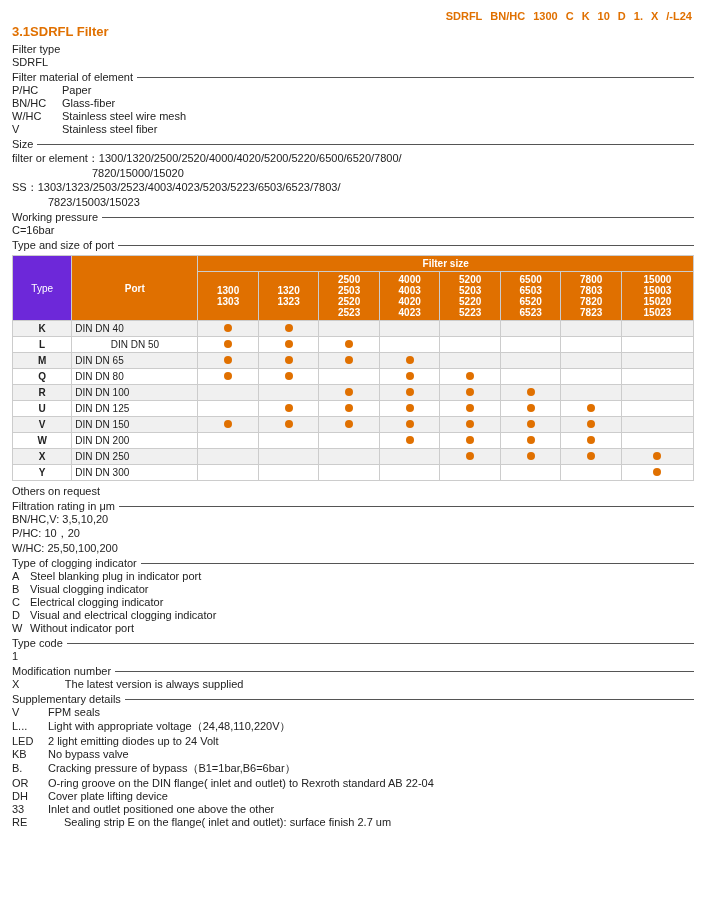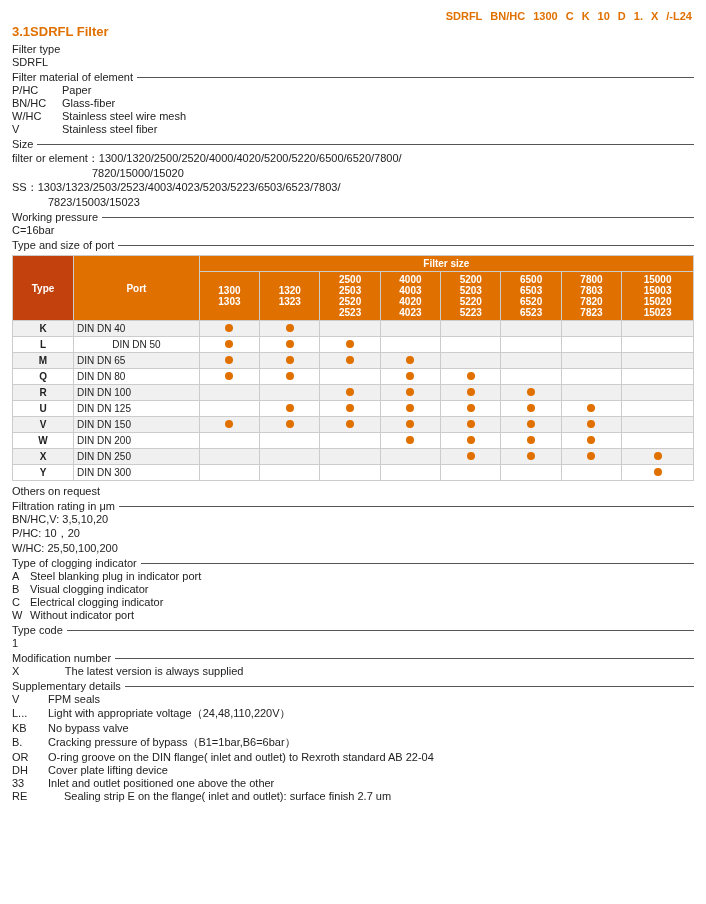--- a/index.html
+++ b/index.html
@@ -57,23 +57,23 @@
       text-align: center;
       padding: 2px 3px;
       vertical-align: middle;
     }
     .filter-table .header-orange {
       background-color: #e07000;
       color: #fff;
       font-weight: bold;
     }
     .filter-table .type-col {
-      background-color: #c2410c;
+      background-color: #6d28d9;
       color: #fff;
-      font-weight: bold;
+      font-weight: normal;
     }
     .filter-table .port-col {
       background-color: #e07000;
       color: #fff;
       font-weight: bold;
     }
     .filter-table .even-row {
       background-color: #f0f0f0;
     }
     .filter-table .odd-row {
@@ -301,20 +301,21 @@
 <div class="row indent">W/HC: 25,50,100,200</div>
 
 <div class="section-line" style="margin-top:3px;">
   <span class="section-line-text">Type of clogging indicator</span>
   <span class="line-rule"></span>
 </div>
 <div id="clogging-list">
     <div class="row indent"><span style="display:inline-block;width:18px;">A</span><span>Steel blanking plug in indicator port</span></div>
     <div class="row indent"><span style="display:inline-block;width:18px;">B</span><span>Visual clogging indicator</span></div>
     <div class="row indent"><span style="display:inline-block;width:18px;">C</span><span>Electrical clogging indicator</span></div>
+    <div class="row indent"><span style="display:inline-block;width:18px;">D</span><span>Visual and electrical clogging indicator</span></div>
     <div class="row indent"><span style="display:inline-block;width:18px;">W</span><span>Without indicator port</span></div>
   </div>
 
 <div class="section-line" style="margin-top:3px;">
   <span class="section-line-text">Type code</span>
   <span class="line-rule"></span>
 </div>
 <div class="row indent">1</div>
 
 <div class="section-line" style="margin-top:3px;">
@@ -326,19 +327,20 @@
   <span>The latest version is always supplied</span>
 </div>
 
 <div class="section-line" style="margin-top:3px;">
   <span class="section-line-text">Supplementary details</span>
   <span class="line-rule"></span>
 </div>
 <div id="supplementary-list">
     <div class="row indent"><span style="display:inline-block;width:36px;">V</span><span>FPM seals</span></div>
     <div class="row indent"><span style="display:inline-block;width:36px;">L...</span><span>Light with appropriate voltage（24,48,110,220V）</span></div>
+    <div class="row indent"><span style="display:inline-block;width:36px;">LED</span><span>2 light emitting diodes up to 24 Volt</span></div>
     <div class="row indent"><span style="display:inline-block;width:36px;">KB</span><span>No bypass valve</span></div>
     <div class="row indent"><span style="display:inline-block;width:36px;">B.</span><span>Cracking pressure of bypass（B1=1bar,B6=6bar）</span></div>
     <div class="row indent"><span style="display:inline-block;width:36px;">OR</span><span>O-ring groove on the DIN flange( inlet and outlet) to Rexroth standard AB 22-04</span></div>
     <div class="row indent"><span style="display:inline-block;width:36px;">DH</span><span>Cover plate lifting device</span></div>
     <div class="row indent"><span style="display:inline-block;width:36px;">33</span><span>Inlet and outlet positioned one above the other</span></div>
     <div class="row indent"><span style="display:inline-block;width:52px;">RE</span><span>Sealing strip E on the flange( inlet and outlet): surface finish 2.7 um</span></div>
   </div>
 
 </body></html>

